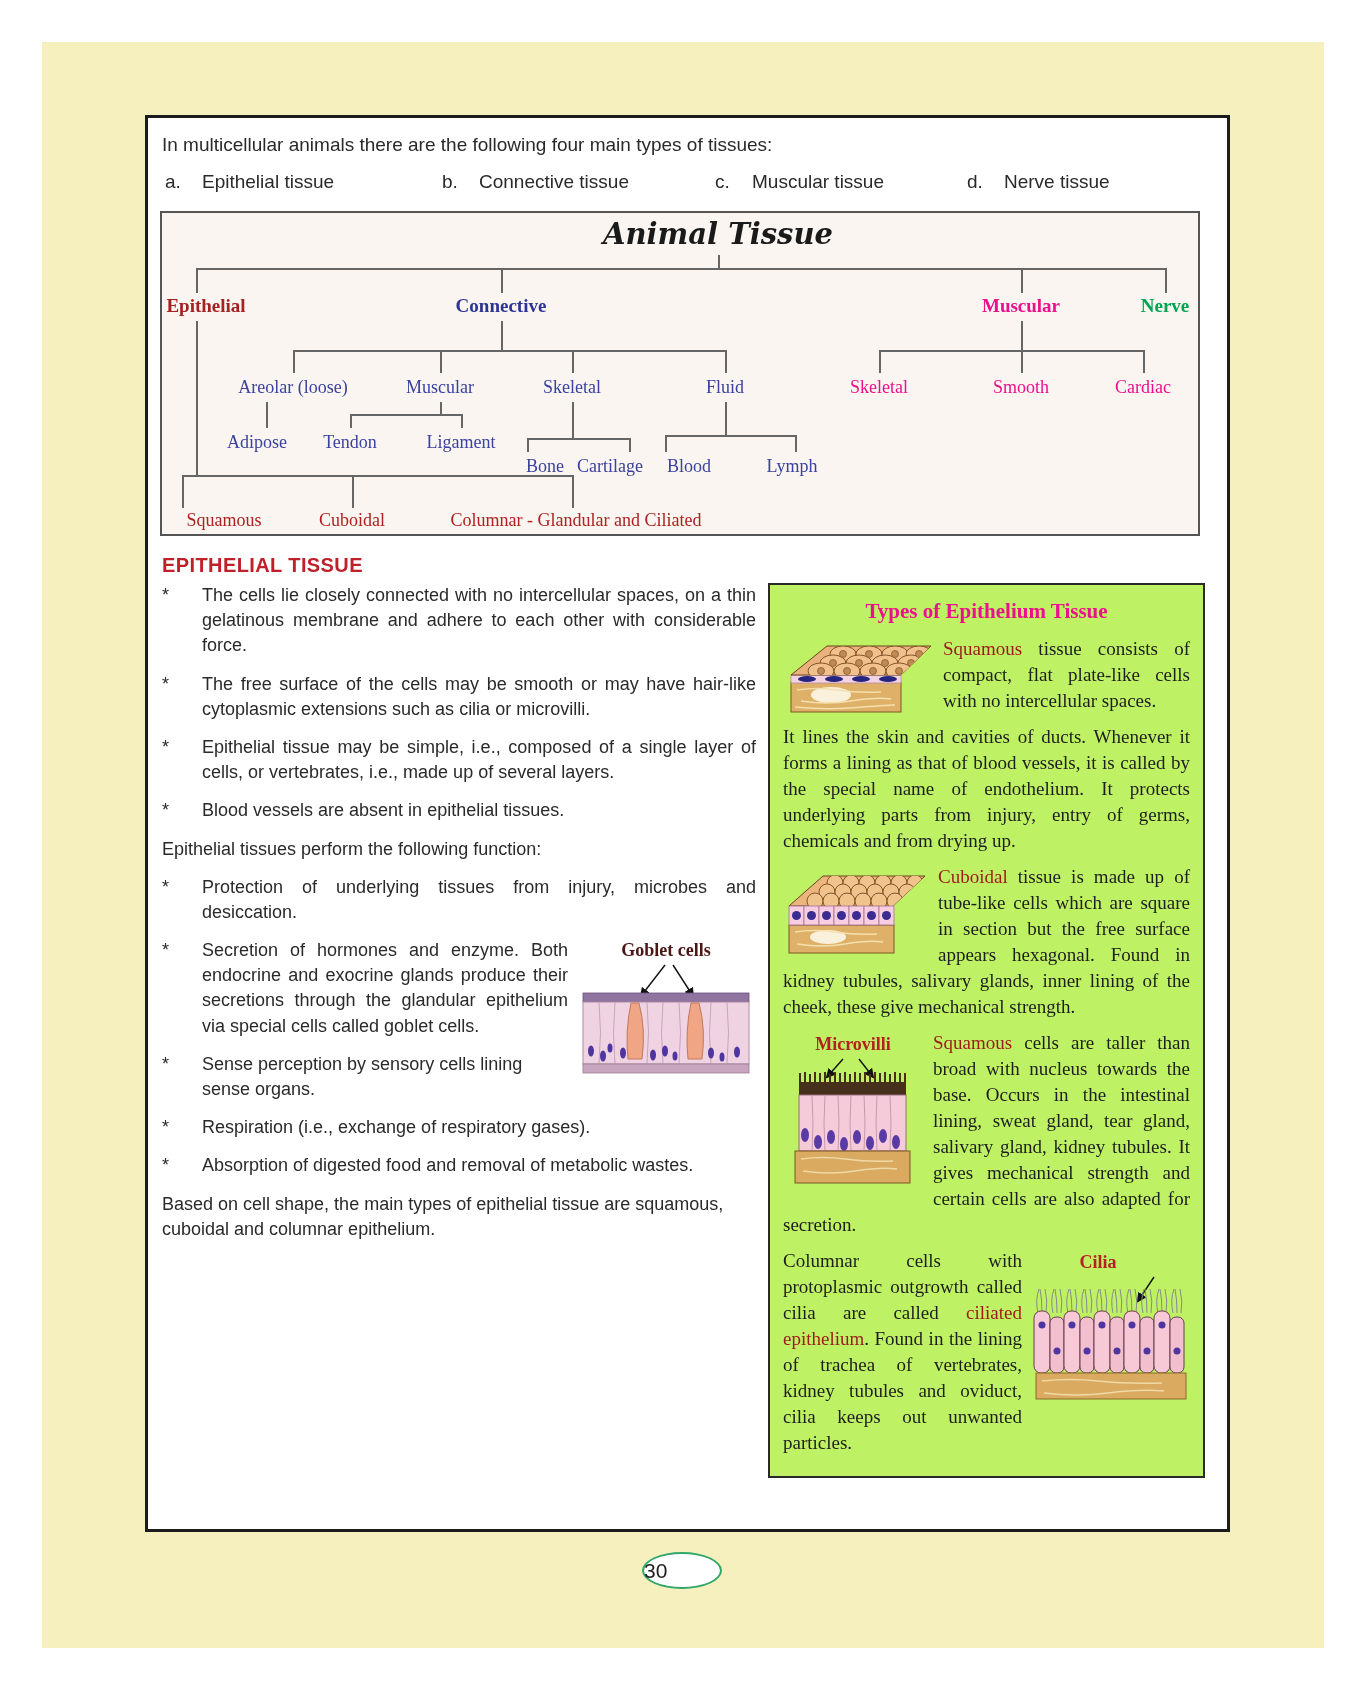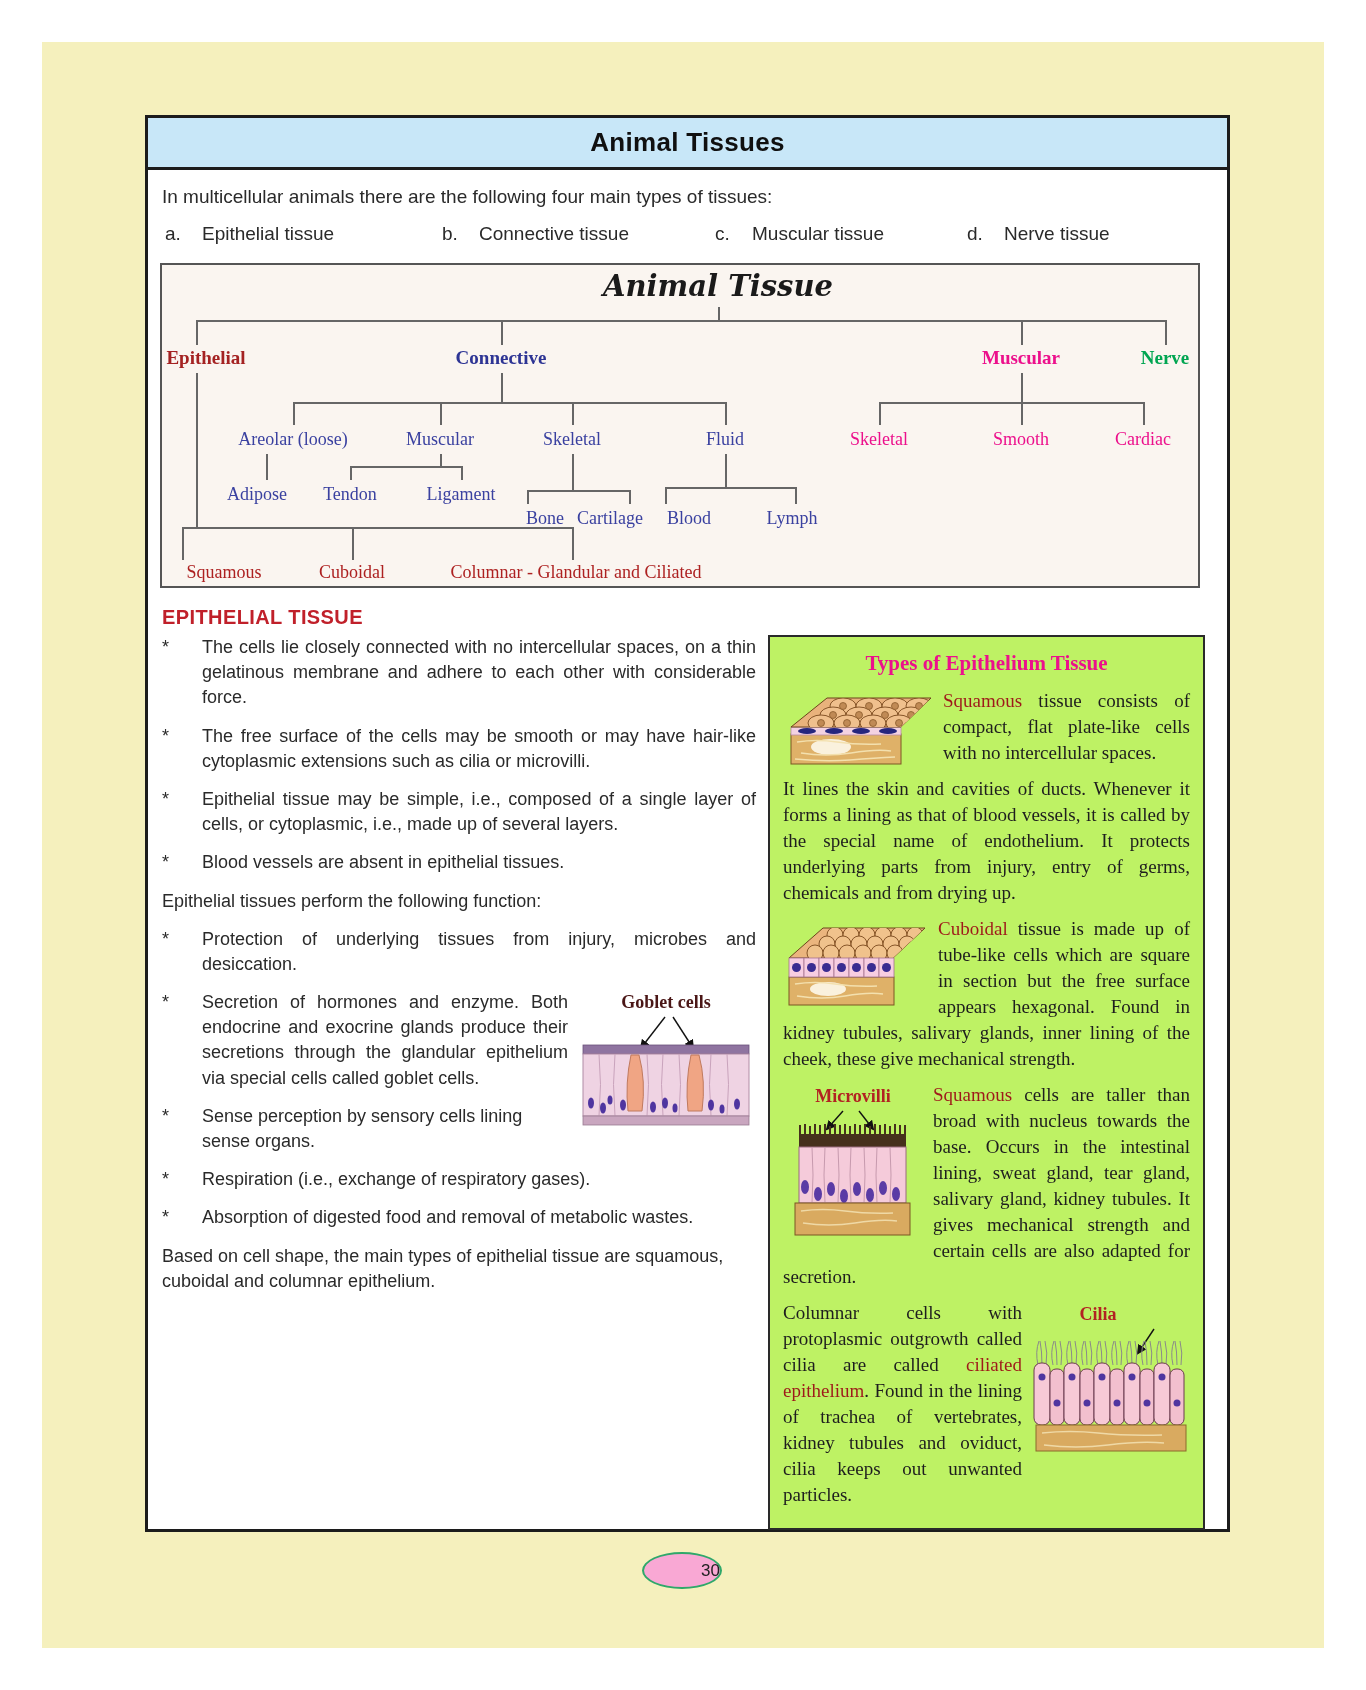--- a/index.html
+++ b/index.html
@@ -79,34 +79,31 @@
   }
   .right-col p{margin:0 0 10px 0;}
   .fig-left{float:left;margin:2px 10px 2px 0;text-align:center;}
   .fig-right{float:right;margin:2px 0 2px 8px;text-align:center;}
   .rc-block::after{content:"";display:block;clear:both;}
   .fig-label.red{color:#B22222;}
   .cilia-label{margin-right:24px;}
   
   .page-num{
     position:absolute;left:600px;top:1510px;width:76px;height:33px;
-    background:#f9a8d4;border:2px solid #2FA86A;border-radius:50%;
-    display:flex;align-items:center;justify-content:flex-end;
-    font-size:17px;color:#222;
+    background:#ffffff;border:2px solid #2FA86A;border-radius:50%;
+    display:flex;align-items:center;justify-content:flex-start;
+    font-size:21px;color:#222;
   }
 </style>
 </head>
 <body>
 
 <div class="sheet">
   <div class="content-box">
 
-    <div class="title-bar">
-      <span>Animal Tissues</span>
-    </div>
 
     <div class="intro">
       <p>In multicellular animals there are the following four main types of tissues:</p>
       <div class="types-row">
         <span class="titem" style="left:3px"><span class="key">a.</span><span>Epithelial tissue</span></span>
         <span class="titem" style="left:280px"><span class="key">b.</span><span>Connective tissue</span></span>
         <span class="titem" style="left:553px"><span class="key">c.</span><span>Muscular tissue</span></span>
         <span class="titem" style="left:805px"><span class="key">d.</span><span>Nerve tissue</span></span>
       </div>
     </div>
@@ -182,21 +179,21 @@
         <div class="bullet">
           <span class="marker">*</span>
           <p class="btext just"><span>The cells lie closely connected with </span><span class="b">no intercellular spaces</span><span>, on a thin gelatinous membrane and adhere to each other with considerable force.</span></p>
         </div>
         <div class="bullet">
           <span class="marker">*</span>
           <p class="btext just"><span>The free surface of the cells may be smooth or may have hair-like cytoplasmic extensions such as </span><span class="b">cilia</span><span> or </span><span class="b">microvilli</span><span>.</span></p>
         </div>
         <div class="bullet">
           <span class="marker">*</span>
-          <p class="btext just"><span>Epithelial tissue may be </span><span class="b">simple,</span><span> i.e., composed of a single layer of cells, or </span><span class="b">cytoplasmic</span><span>, i.e., made up of several layers.</span></p>
+          <p class="btext just"><span>Epithelial tissue may be </span><span class="b">simple,</span><span> i.e., composed of a single layer of cells, or </span><span class="b">vertebrates</span><span>, i.e., made up of several layers.</span></p>
         </div>
         <div class="bullet">
           <span class="marker">*</span>
           <p class="btext"><span>Blood vessels are absent in epithelial tissues.</span></p>
         </div>
 
         <p class="para">Epithelial tissues perform the following function:</p>
 
         <div class="bullet">
           <span class="marker">*</span>

